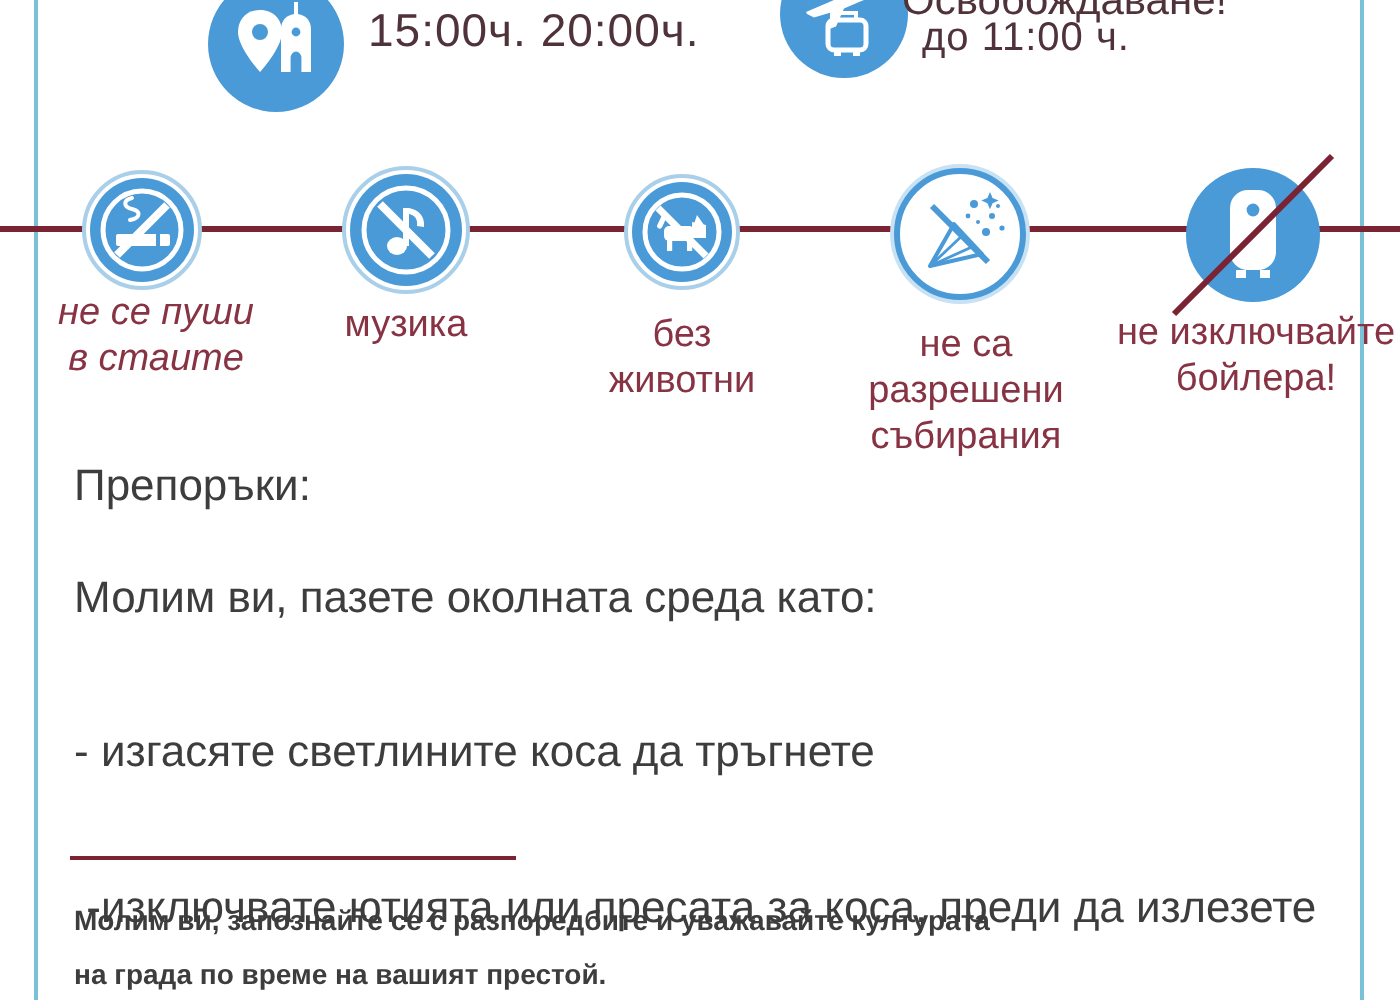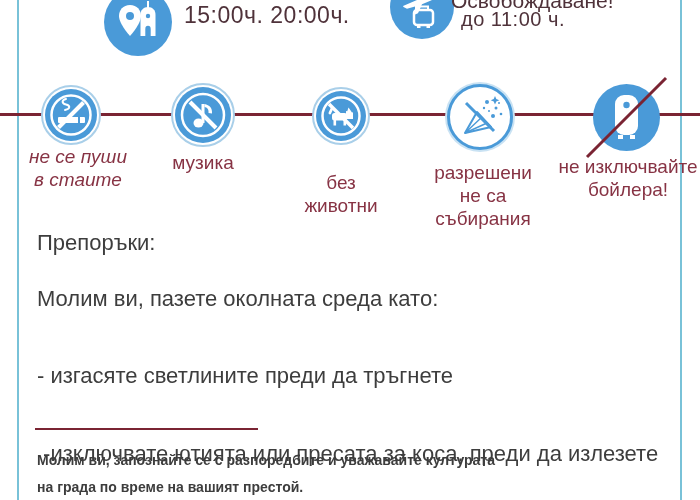--- a/index.html
+++ b/index.html
@@ -130,38 +130,38 @@
   </svg>
 </div>
 
 <div class="rule-label" style="left:8px;top:145px;width:140px;font-style:italic;">
   <div>не се пуши</div>
   <div>в стаите</div>
 </div>
 <div class="rule-label" style="left:133px;top:151px;width:140px;">
   <div>музика</div>
 </div>
-<div class="rule-label" style="left:271px;top:156px;width:140px;margin-top:15px;">
+<div class="rule-label" style="left:271px;top:156px;width:140px;">
   <div>без</div>
   <div>животни</div>
 </div>
 <div class="rule-label" style="left:403px;top:161px;width:160px;">
+  <div>не са</div>
   <div>разрешени</div>
-  <div>не са</div>
   <div>събирания</div>
 </div>
 <div class="rule-label" style="left:544px;top:155px;width:168px;">
   <div>не изключвайте</div>
   <div>бойлера!</div>
 </div>
 
 <div class="para" style="top:230px;">Препоръки:</div>
 <div class="para" style="top:286px;">Молим ви, пазете околната среда като:</div>
 <div class="para items" style="top:311px;line-height:26px;">
-  <div>- изгасяте светлините преди да тръгнете</div>
+  <div>- изгасяте светлините коса да тръгнете</div>
   <div> -изключвате ютията или пресата за коса, преди да излезете</div>
   
   
 </div>
 
 <div class="divider" style="left:35px;top:428px;width:223px;"></div>
 <div class="footer-note" style="top:447px;">
   <div>Молим ви, запознайте се с разпоредбите и уважавайте културата</div>
   <div>на града по време на вашият престой.</div>
 </div>

